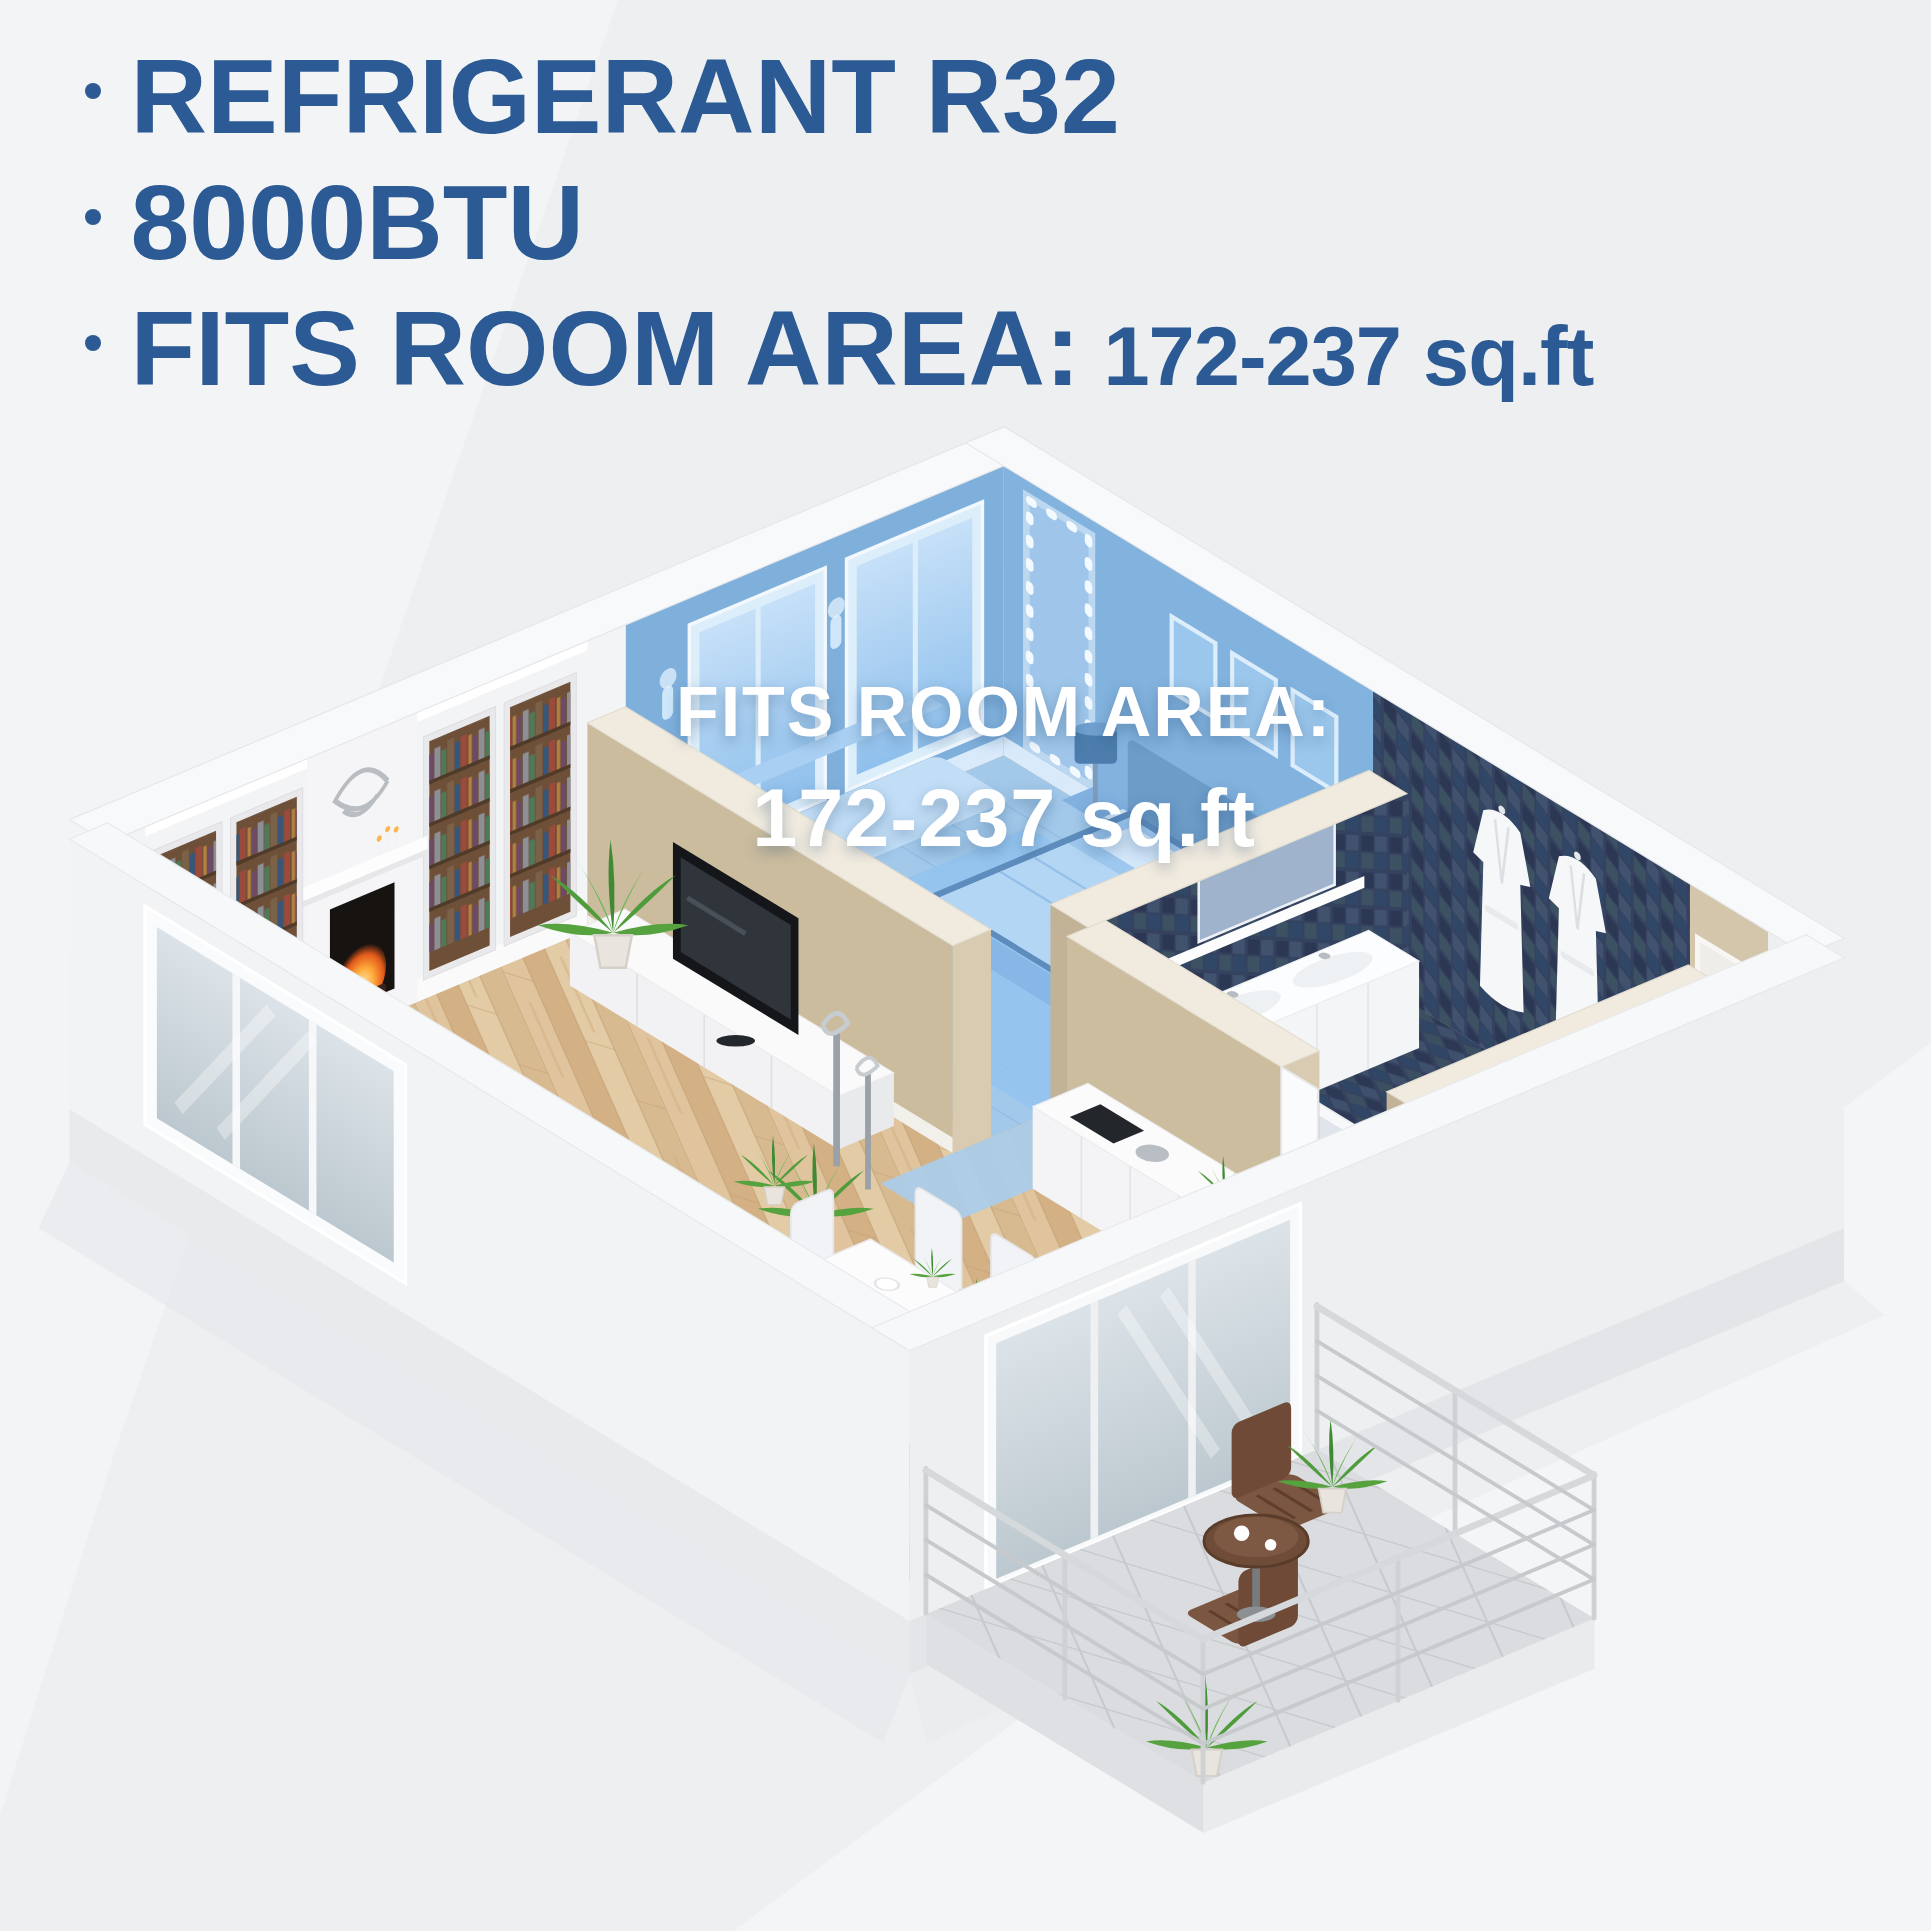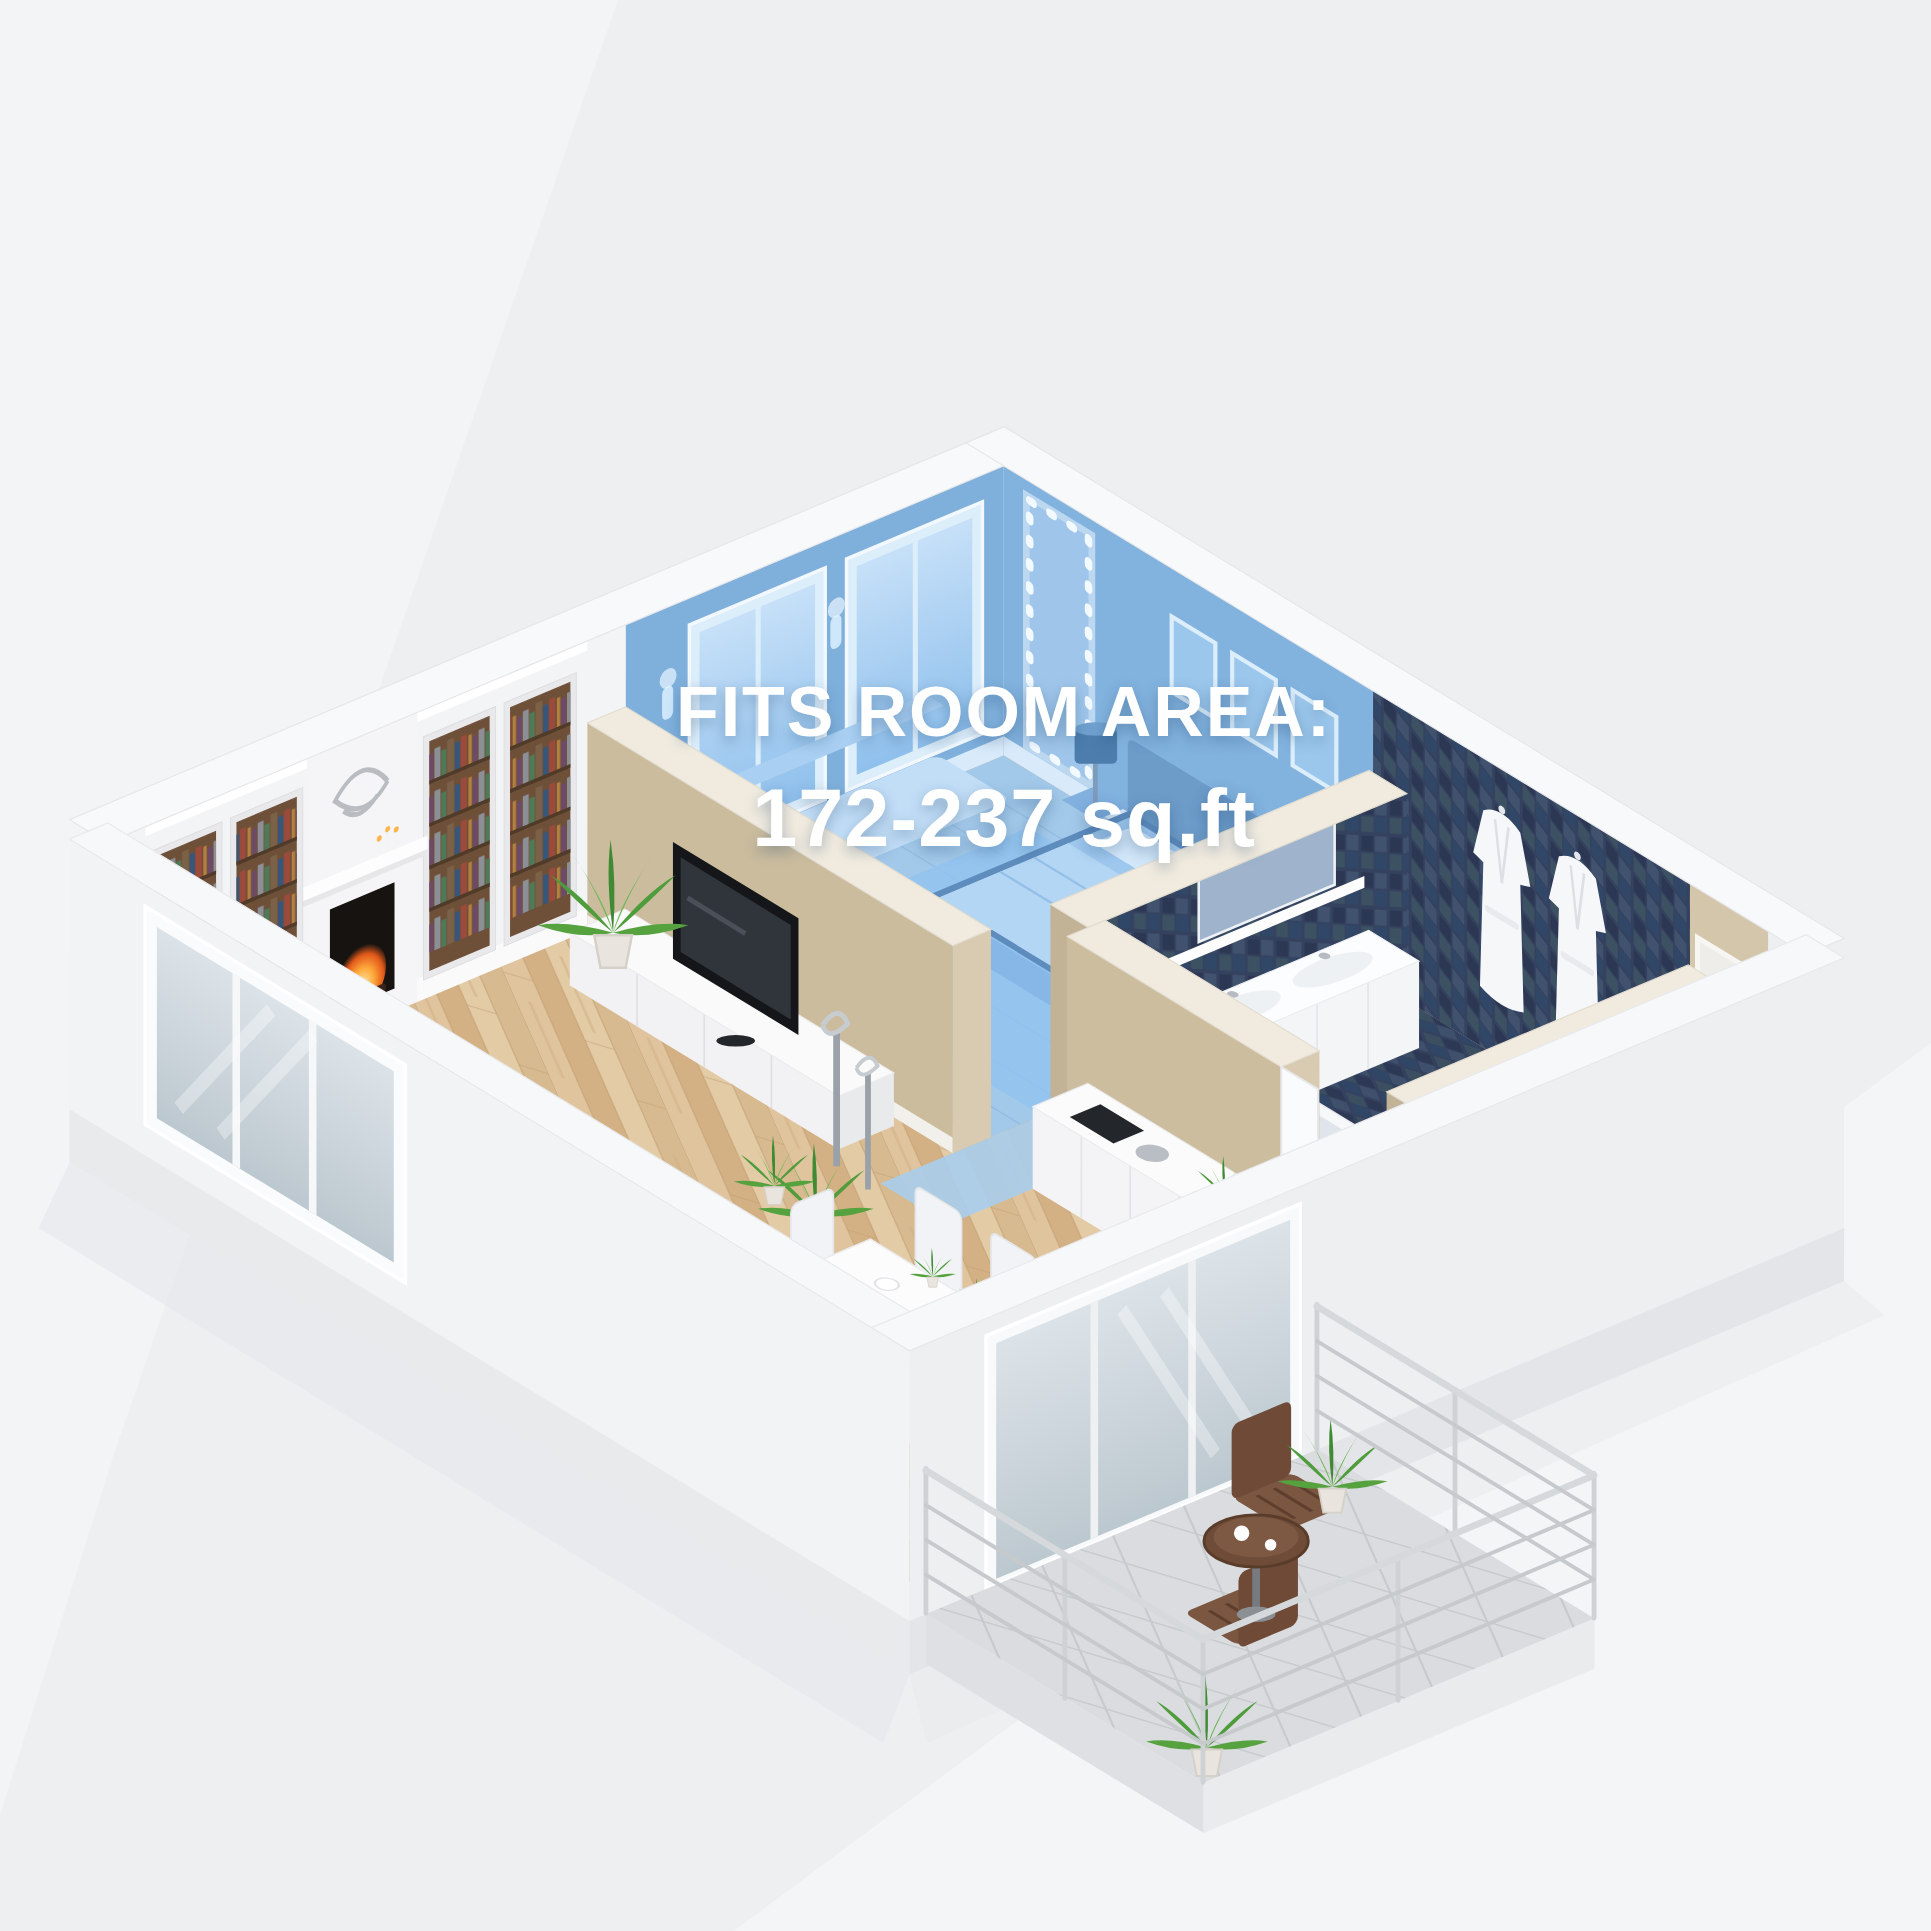--- a/index.html
+++ b/index.html
@@ -532,18 +532,32 @@
   <g stroke-linecap="round">
     <path d="M1364,1501 V1351 M1651,1676 V1526 M1246,1846 V1696 M959,1671 V1521 M1507,1588 V1441 M1448,1761 V1614 M1103,1759 V1611" stroke="#cfd2d5" stroke-width="5"></path>
     <path d="M1364,1353 L1651,1528 M1651,1528 L1246,1698 M959,1523 L1246,1698" stroke="#d6d9dc" stroke-width="7"></path>
     <path d="M1364,1389 L1651,1564 M1651,1564 L1246,1734 M959,1559 L1246,1734" stroke="#c7cacd" stroke-width="4"></path>
     <path d="M1364,1425 L1651,1600 M1651,1600 L1246,1770 M959,1595 L1246,1770" stroke="#c7cacd" stroke-width="4"></path>
     <path d="M1364,1461 L1651,1636 M1651,1636 L1246,1806 M959,1631 L1246,1806" stroke="#c7cacd" stroke-width="4"></path>
   </g>
 </g>
 </svg>
 
+<div class="specs">
+  <div class="spec-row">
+    <span class="dot"></span>
+    <span class="spec-text">REFRIGERANT R32</span>
+  </div>
+  <div class="spec-row">
+    <span class="dot"></span>
+    <span class="spec-text">8000BTU</span>
+  </div>
+  <div class="spec-row">
+    <span class="dot"></span>
+    <span class="spec-text"><span>FITS ROOM AREA:</span><span class="spec-value">172-237 sq.ft</span></span>
+  </div>
+</div>
 
 <div class="overlay overlay-l1">FITS ROOM AREA:</div>
 <div class="overlay overlay-l2">172-237 sq.ft</div>
 
 </div>
 
 
 </body></html>

